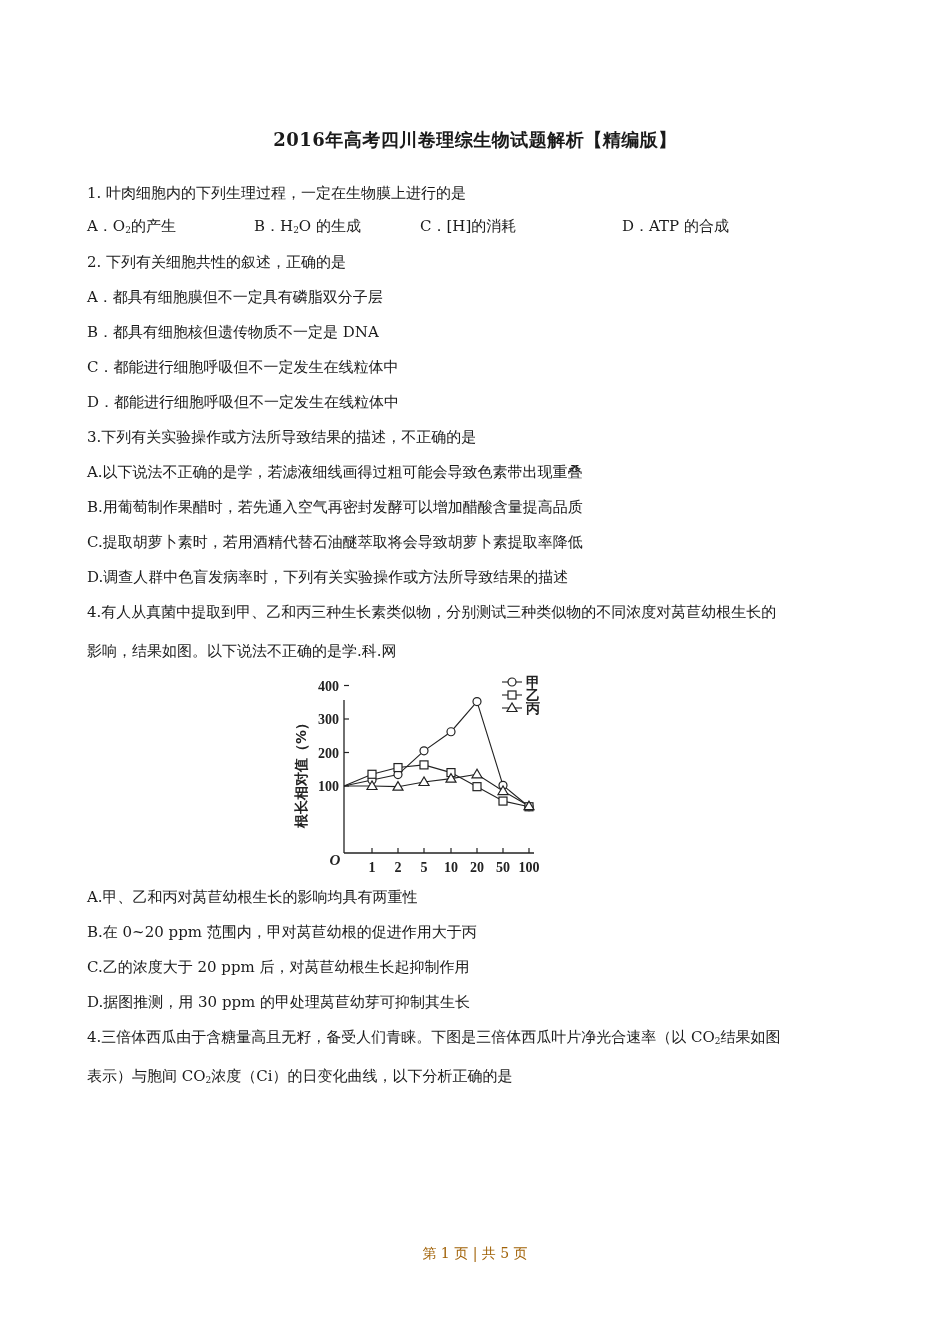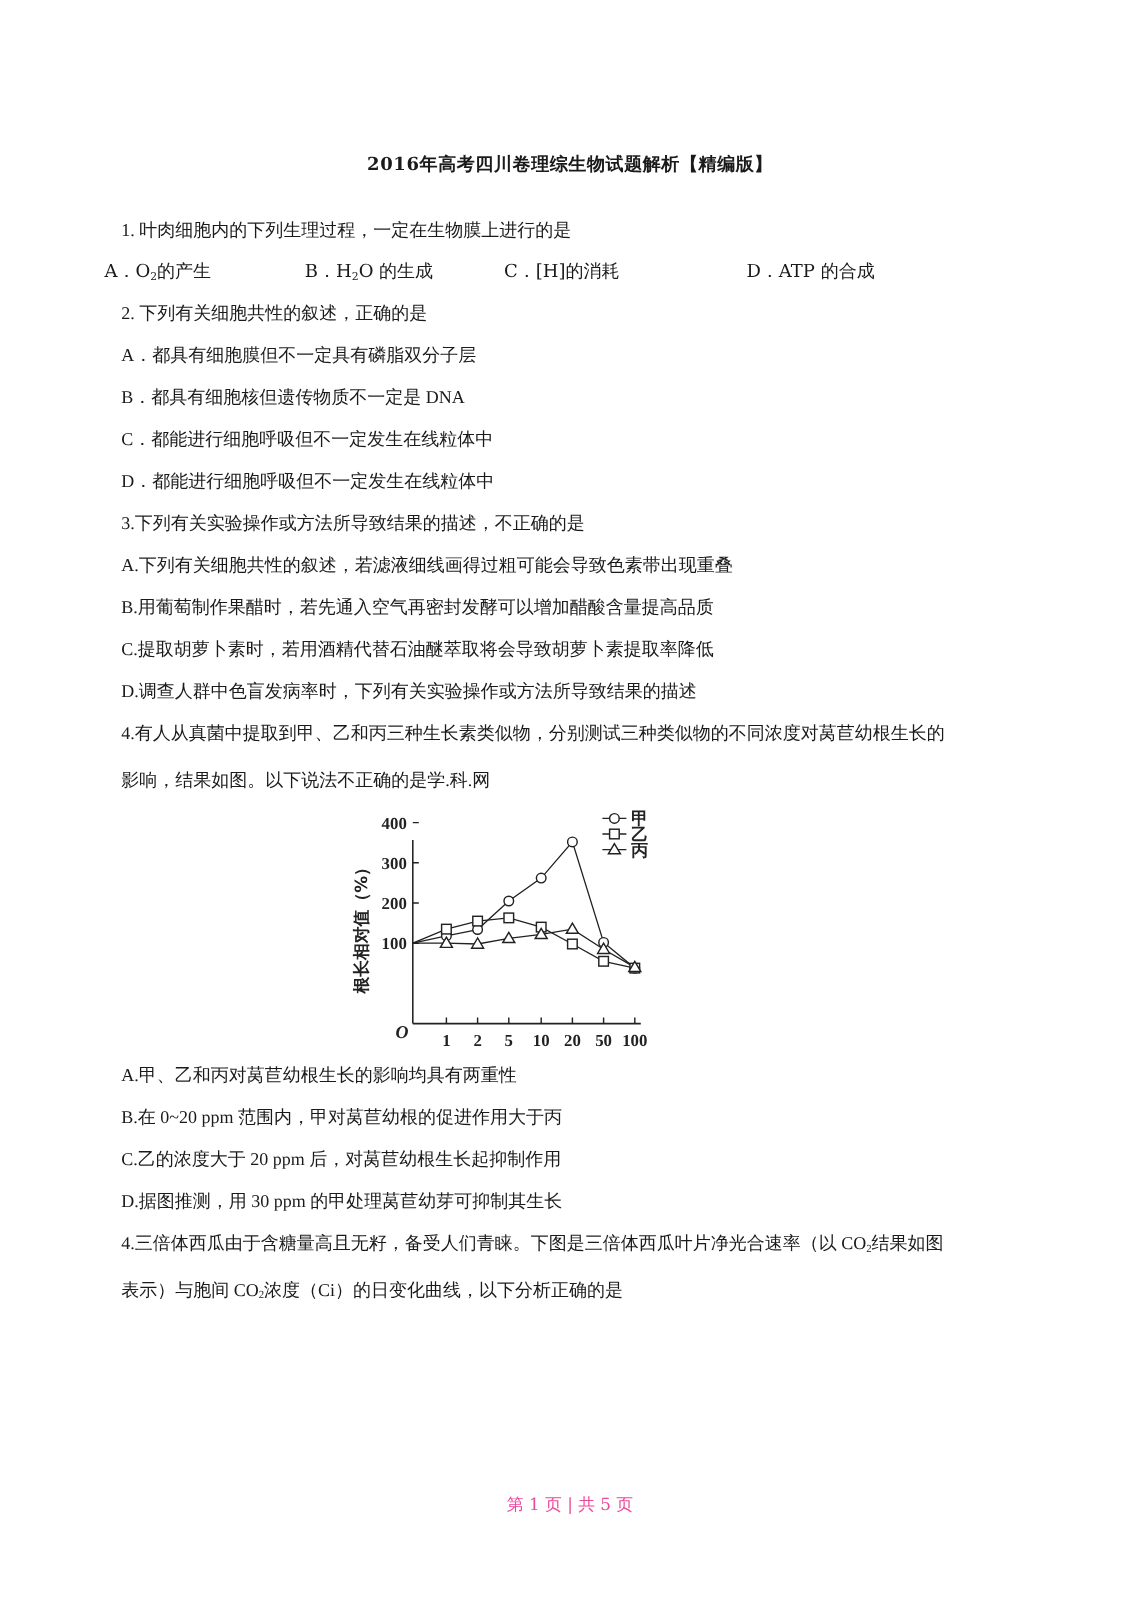--- a/index.html
+++ b/index.html
@@ -1,27 +1,27 @@
 <!DOCTYPE html>
 <html><head>
 <meta charset="utf-8">
 <style>
   html, body { margin: 0; padding: 0; background: #ffffff; }
   body { width: 950px; height: 1344px; position: relative; overflow: hidden;
          font-family: "DejaVu Serif", "Liberation Serif", serif; color: #1a1a1a; }
   .title { position: absolute; top: 128px; left: 0; width: 950px; text-align: center;
-           font-size: 15px; font-weight: bold; letter-spacing: 0.5px; }
-  .line { position: absolute; left: 101px; font-size: 15px; white-space: nowrap; line-height: 20px; font-family: Liberation Serif, serif; }
+           font-size: 18px; font-weight: bold; letter-spacing: 0.5px; }
+  .line { position: absolute; left: 87px; font-size: 15px; white-space: nowrap; line-height: 20px; }
   .opts-row { position: absolute; left: 87px; top: 217px; width: 800px; height: 20px; font-size: 15px; text-align: center; }
   .opts-row span { position: absolute; top: 0; white-space: nowrap; }
   sub { font-size: 9px; vertical-align: -2px; }
   .chart { position: absolute; left: 288px; top: 672px; width: 280px; height: 200px; }
   .chart svg { display: block; }
   .footer { position: absolute; top: 1245px; left: 0; width: 950px; text-align: center;
-            font-size: 14px; color: #ec4899; }
+            font-size: 14px; color: #a16207; }
 </style>
 </head>
 <body>
 
 <div class="title">2016年高考四川卷理综生物试题解析【精编版】</div>
 
 <div class="line" style="top:183px">1. 叶肉细胞内的下列生理过程，一定在生物膜上进行的是</div>
 <div class="opts-row">
   <span style="left:0"><span style="position:static">A．</span><span style="position:static">O</span><sub>2</sub><span style="position:static">的产生</span></span>
   <span style="left:167px"><span style="position:static">B．</span><span style="position:static">H</span><sub>2</sub><span style="position:static">O 的生成</span></span>
@@ -29,21 +29,21 @@
   <span style="left:535px"><span style="position:static">D．</span><span style="position:static">ATP 的合成</span></span>
 </div>
 
 <div class="line" style="top:252px">2. 下列有关细胞共性的叙述，正确的是</div>
 <div class="line" style="top:287px">A．都具有细胞膜但不一定具有磷脂双分子层</div>
 <div class="line" style="top:322px">B．都具有细胞核但遗传物质不一定是 DNA</div>
 <div class="line" style="top:357px">C．都能进行细胞呼吸但不一定发生在线粒体中</div>
 <div class="line" style="top:392px">D．都能进行细胞呼吸但不一定发生在线粒体中</div>
 
 <div class="line" style="top:427px">3.下列有关实验操作或方法所导致结果的描述，不正确的是</div>
-<div class="line" style="top:462px">A.下列有关细胞共性的叙述，若滤液细线画得过粗可能会导致色素带出现重叠</div>
+<div class="line" style="top:462px">A.以下说法不正确的是学，若滤液细线画得过粗可能会导致色素带出现重叠</div>
 <div class="line" style="top:497px">B.用葡萄制作果醋时，若先通入空气再密封发酵可以增加醋酸含量提高品质</div>
 <div class="line" style="top:532px">C.提取胡萝卜素时，若用酒精代替石油醚萃取将会导致胡萝卜素提取率降低</div>
 <div class="line" style="top:567px">D.调查人群中色盲发病率时，下列有关实验操作或方法所导致结果的描述</div>
 
 <div class="line" style="top:602px">4.有人从真菌中提取到甲、乙和丙三种生长素类似物，分别测试三种类似物的不同浓度对莴苣幼根生长的</div>
 <div class="line" style="top:641px">影响，结果如图。以下说法不正确的是学.科.网</div>
 
 <div class="chart">
   <svg id="chart-svg" width="280" height="200" viewBox="0 0 280 200" xmlns="http://www.w3.org/2000/svg">
       <line x1="56" y1="28" x2="56" y2="181" stroke="#222" stroke-width="1.3"></line>

